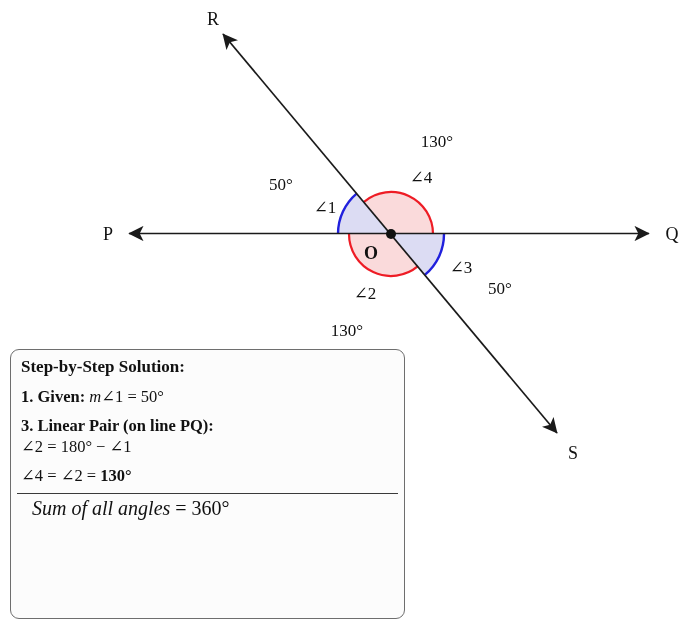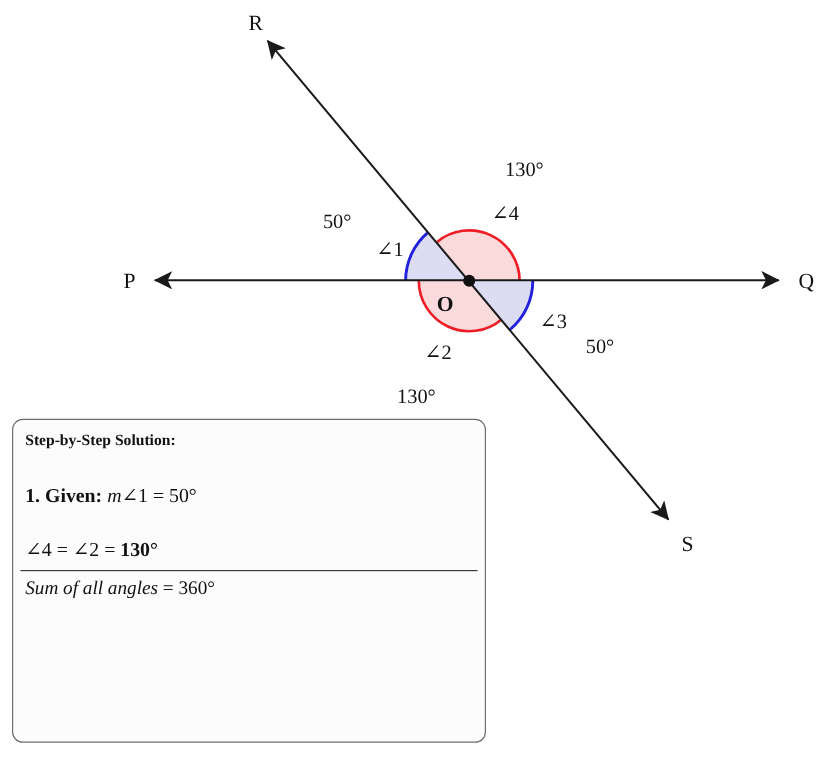--- a/index.html
+++ b/index.html
@@ -29,32 +29,32 @@
     height: 270px;
     box-sizing: border-box;
     border: 1.4px solid #6e6e6e;
     border-radius: 9px;
     background: #fcfcfc;
     padding: 5px 10px 4px 10px;
     font-size: 16.5px;
     color: #111111;
     line-height: 21px;
   }
-  .solution-title { font-weight: bold; font-size: 13px; line-height: 23px; }
-  .step { margin-top: 24px; }
+  .solution-title { font-weight: bold; font-size: 17px; line-height: 23px; }
+  .step { margin-top: 8px; }
   .step-heading { font-weight: bold; }
   .math-line { line-height: 21px; }
   .math-var { font-style: italic; }
   .bold-val { font-weight: bold; }
   .solution-box hr {
     border: none;
     border-top: 1.2px solid #3a3a3a;
     margin: 7px -4px 4px -4px;
   }
-  .solution-footer { font-size: 16px; }
+  .solution-footer { font-size: 20px; margin-left: 11px; }
   .footer-italic { font-style: italic; }
 </style>
 </head>
 <body>
 
 <div class="stage">
 
   <svg class="diagram" width="696" height="638" viewBox="0 0 696 638">
     <defs>
       <marker id="arrow" viewBox="0 0 10 10" refX="9.5" refY="5" markerWidth="9" markerHeight="9" orient="auto-start-reverse">
@@ -99,20 +99,24 @@
 
     <div class="step">
       <span class="step-heading">1. Given:</span>
       <span class="math-line">
         <span class="math-var">m</span><span>∠1 = 50°</span>
       </span>
     </div>
 
 
     <div class="step">
+      <div class="step-heading">3. Linear Pair (on line PQ):</div>
+      <div class="math-line">
+        <span>∠2 = 180° − ∠1</span><span class="bold-val"></span>
+      </div>
     </div>
 
     <div class="step">
       <div class="math-line">
         <span>∠4 = ∠2 = </span><span class="bold-val">130°</span>
       </div>
     </div>
 
     <hr>
 

